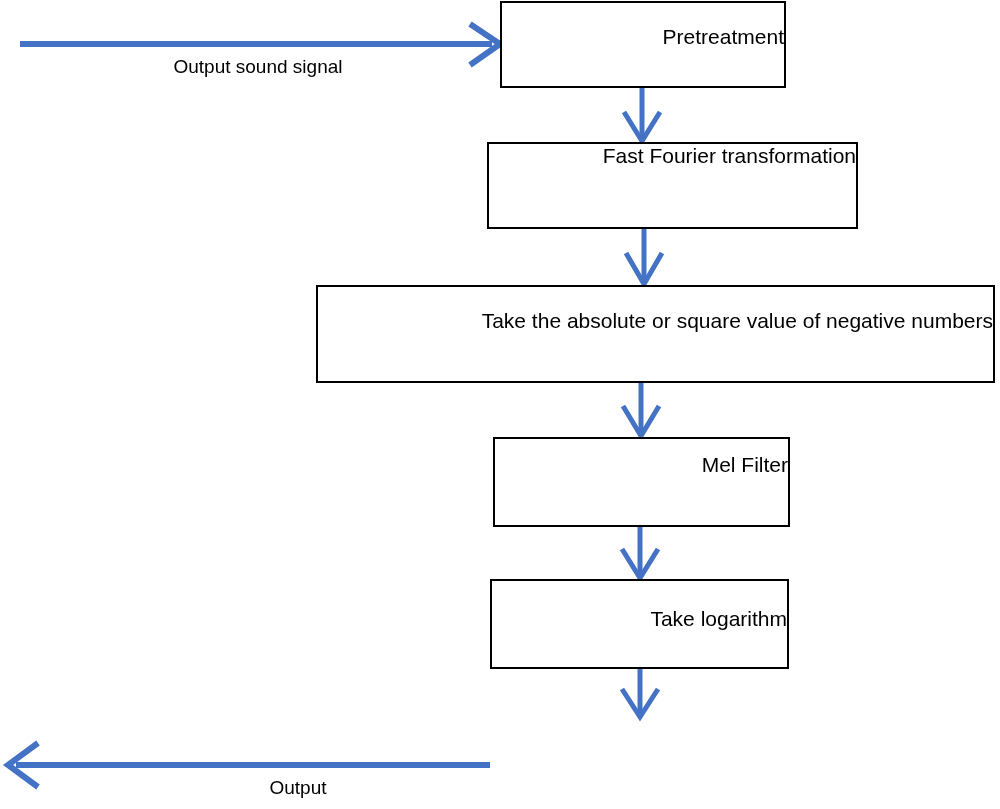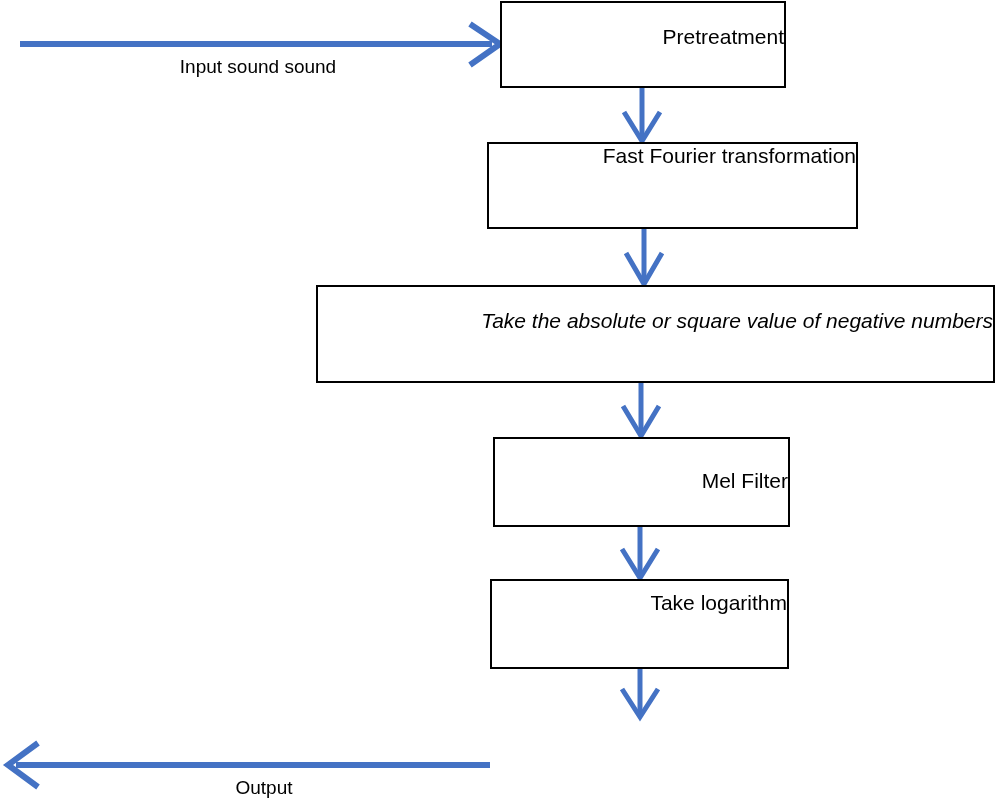--- a/index.html
+++ b/index.html
@@ -99,34 +99,34 @@
   </svg>
 
   <div class="node" style="left:500px; top:1px; width:286px; height:87px; padding-top:22px;">
     <span class="node-label">Pretreatment</span>
   </div>
 
   <div class="node" style="left:487px; top:142px; width:371px; height:87px; ">
     <span class="node-label">Fast Fourier transformation</span>
   </div>
 
-  <div class="node" style="left:316px; top:285px; width:679px; height:98px; padding-top:22px;font-style:italic;">
+  <div class="node" style="left:316px; top:285px; width:679px; height:98px; padding-top:22px;">
     <span class="node-label">Take the absolute or square value of negative numbers</span>
   </div>
 
-  <div class="node" style="left:493px; top:437px; width:297px; height:90px; padding-top:30px;">
+  <div class="node" style="left:493px; top:437px; width:297px; height:90px; padding-top:14px;">
     <span class="node-label">Mel Filter</span>
   </div>
 
-  <div class="node" style="left:490px; top:579px; width:299px; height:90px; padding-top:10px;">
+  <div class="node" style="left:490px; top:579px; width:299px; height:90px; padding-top:26px;">
     <span class="node-label">Take logarithm</span>
   </div>
 
 
   <div class="edge-label" style="left:0px; top:57px; width:516px;">
-    <span>Input sound sound</span>
+    <span>Output sound signal</span>
   </div>
 
-  <div class="edge-label" style="left:0px; top:778px; width:528px;">
+  <div class="edge-label" style="left:0px; top:778px; width:528px;padding-left:34px;">
     <span>Output</span>
   </div>
 
 </div>
 
 </body></html>

